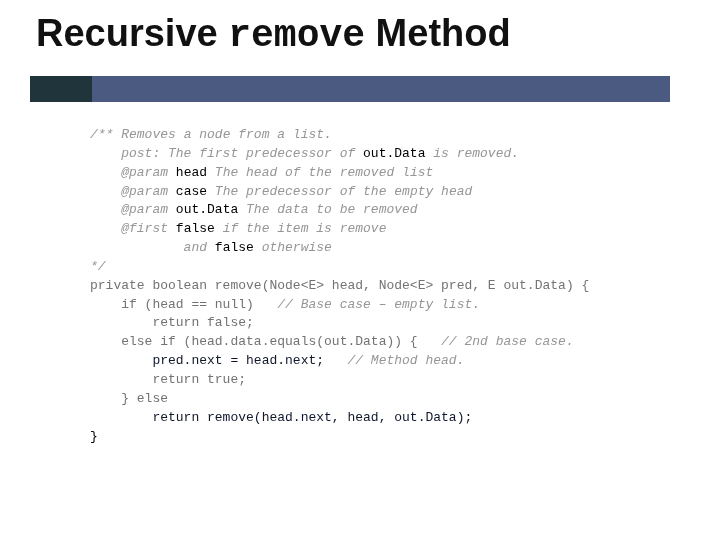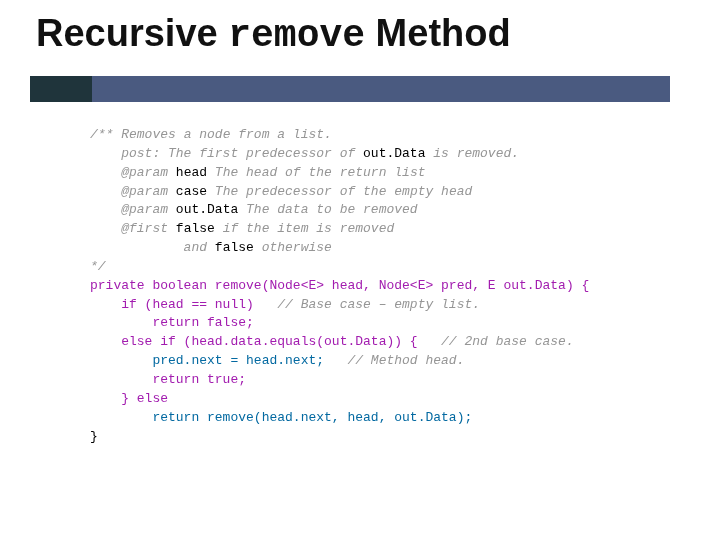--- a/index.html
+++ b/index.html
@@ -51,43 +51,43 @@
     position: absolute;
     top: 126px;
     left: 90px;
     font-family: "Courier New", Courier, monospace;
     font-size: 13px;
     line-height: 1.45;
     white-space: pre;
     color: #000;
   }
   .code .c { color: #969696; font-style: italic; }  
-  .code .k { color: #a21caf; }                       
-  .code .hi { color: #0369a1; }                      
+  .code .k { color: #737373; }                       
+  .code .hi { color: #0f172a; }                      
 </style>
 </head>
 <body>
 
 <div class="slide">
 
   <div class="title">
     <span>Recursive </span><span class="mono">remove</span><span> Method</span>
   </div>
 
   <div class="rule-block">
     <div class="rule-accent"></div>
     <div class="rule-main"></div>
   </div>
 
   <div class="code"><span class="c">/** </span><span class="c">Removes a node from a list.</span>
 <span class="c">    post: The first predecessor of </span><span>out.Data </span><span class="c">is removed.</span>
-<span class="c">    @param </span><span>head </span><span class="c">The head of the return list</span>
+<span class="c">    @param </span><span>head </span><span class="c">The head of the removed list</span>
 <span class="c">    @param </span><span>case </span><span class="c">The predecessor of the empty head</span>
 <span class="c">    @param </span><span>out.Data </span><span class="c">The data to be removed</span>
-<span class="c">    @first </span><span>false </span><span class="c">if the item is removed</span>
+<span class="c">    @first </span><span>false </span><span class="c">if the item is remove</span>
 <span class="c">            and </span><span>false </span><span class="c">otherwise</span>
 <span class="c">*/</span>
 <span class="k">private boolean remove(Node&lt;E&gt; head, Node&lt;E&gt; pred, E out.Data) {</span>
 <span class="k">    if (head == null)   </span><span class="c">// Base case – empty list.</span>
 <span class="k">        return false;</span>
 <span class="k">    else if (head.data.equals(out.Data)) {   </span><span class="c">// 2nd base case.</span>
 <span class="hi">        pred.next = head.next;   </span><span class="c">// Method head.</span>
 <span class="k">        return true;</span>
 <span class="k">    } else</span>
 <span class="hi">        return remove(head.next, head, out.Data);</span>

